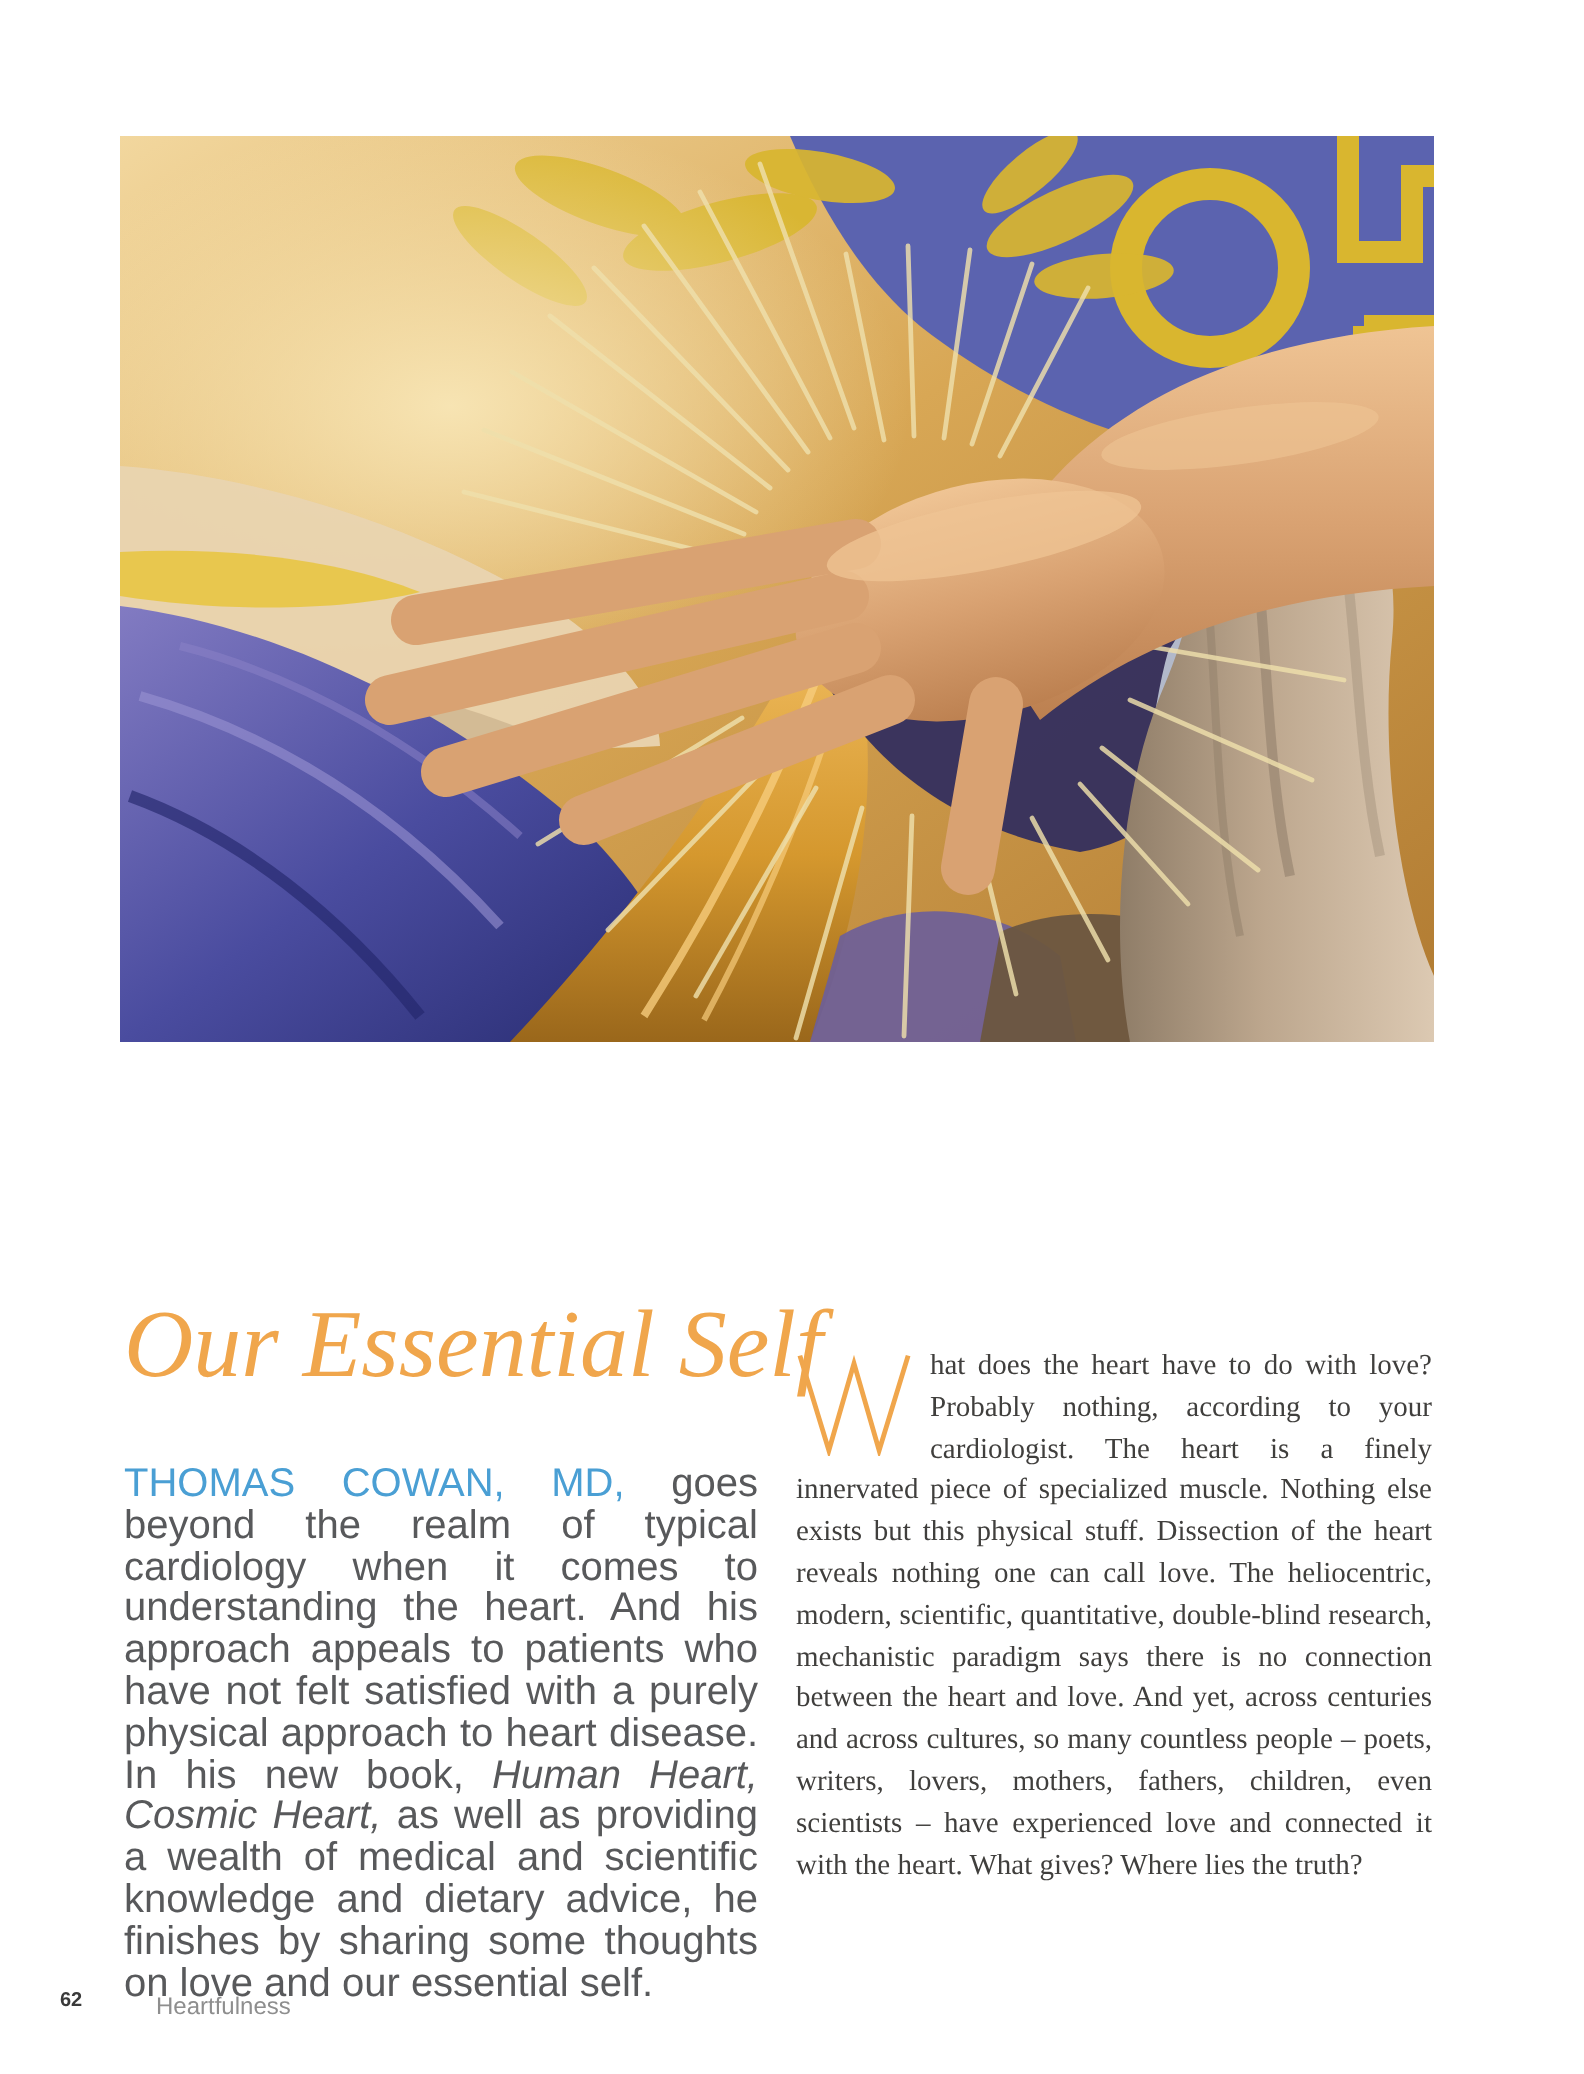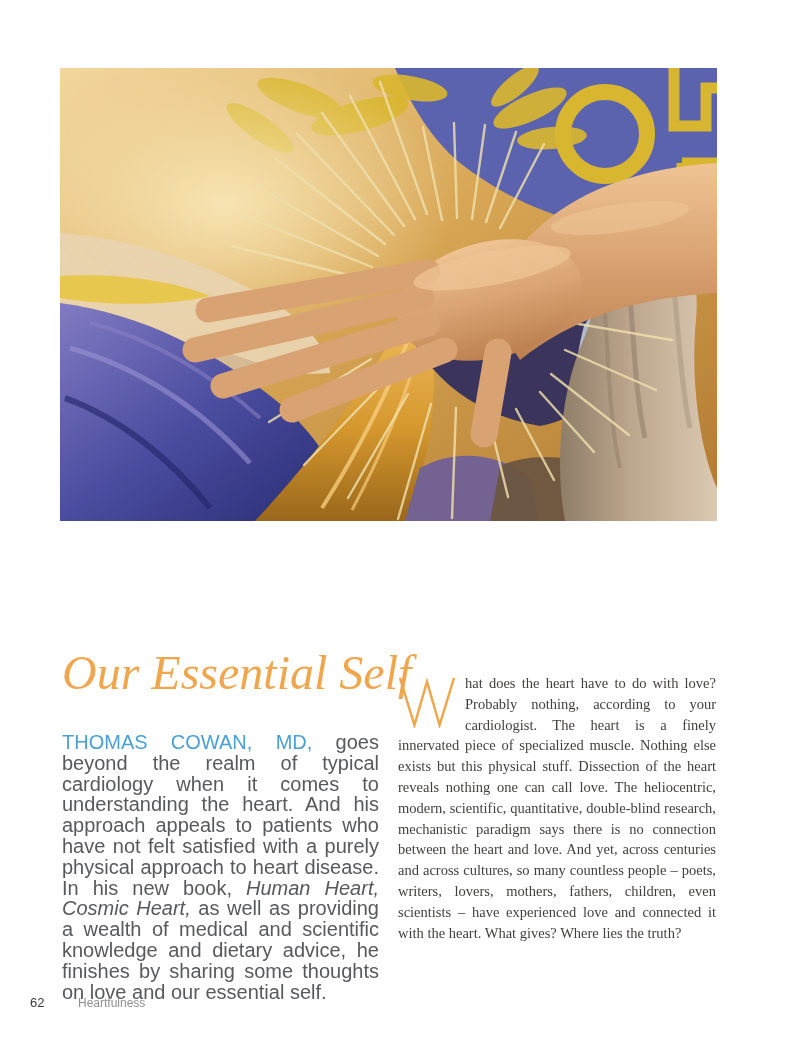--- a/index.html
+++ b/index.html
@@ -85,22 +85,22 @@
     height: 52px;
     margin: 3px 9px 0 0;
   }
   .dropcap svg { display: block; }
 
   
   .footer-number {
     position: absolute;
     left: 30px;
     top: 995px;
-    font-size: 13px;
-    font-weight: 400;
+    font-size: 10px;
+    font-weight: 700;
     color: var(--footer-number-color, #3A3A3A);
     text-align: center;
   }
   .footer-label {
     position: absolute;
     left: 78px;
     top: 996px;
     font-size: 12px;
     color: var(--footer-label-color, #8E8E8E);
     text-align: center;

